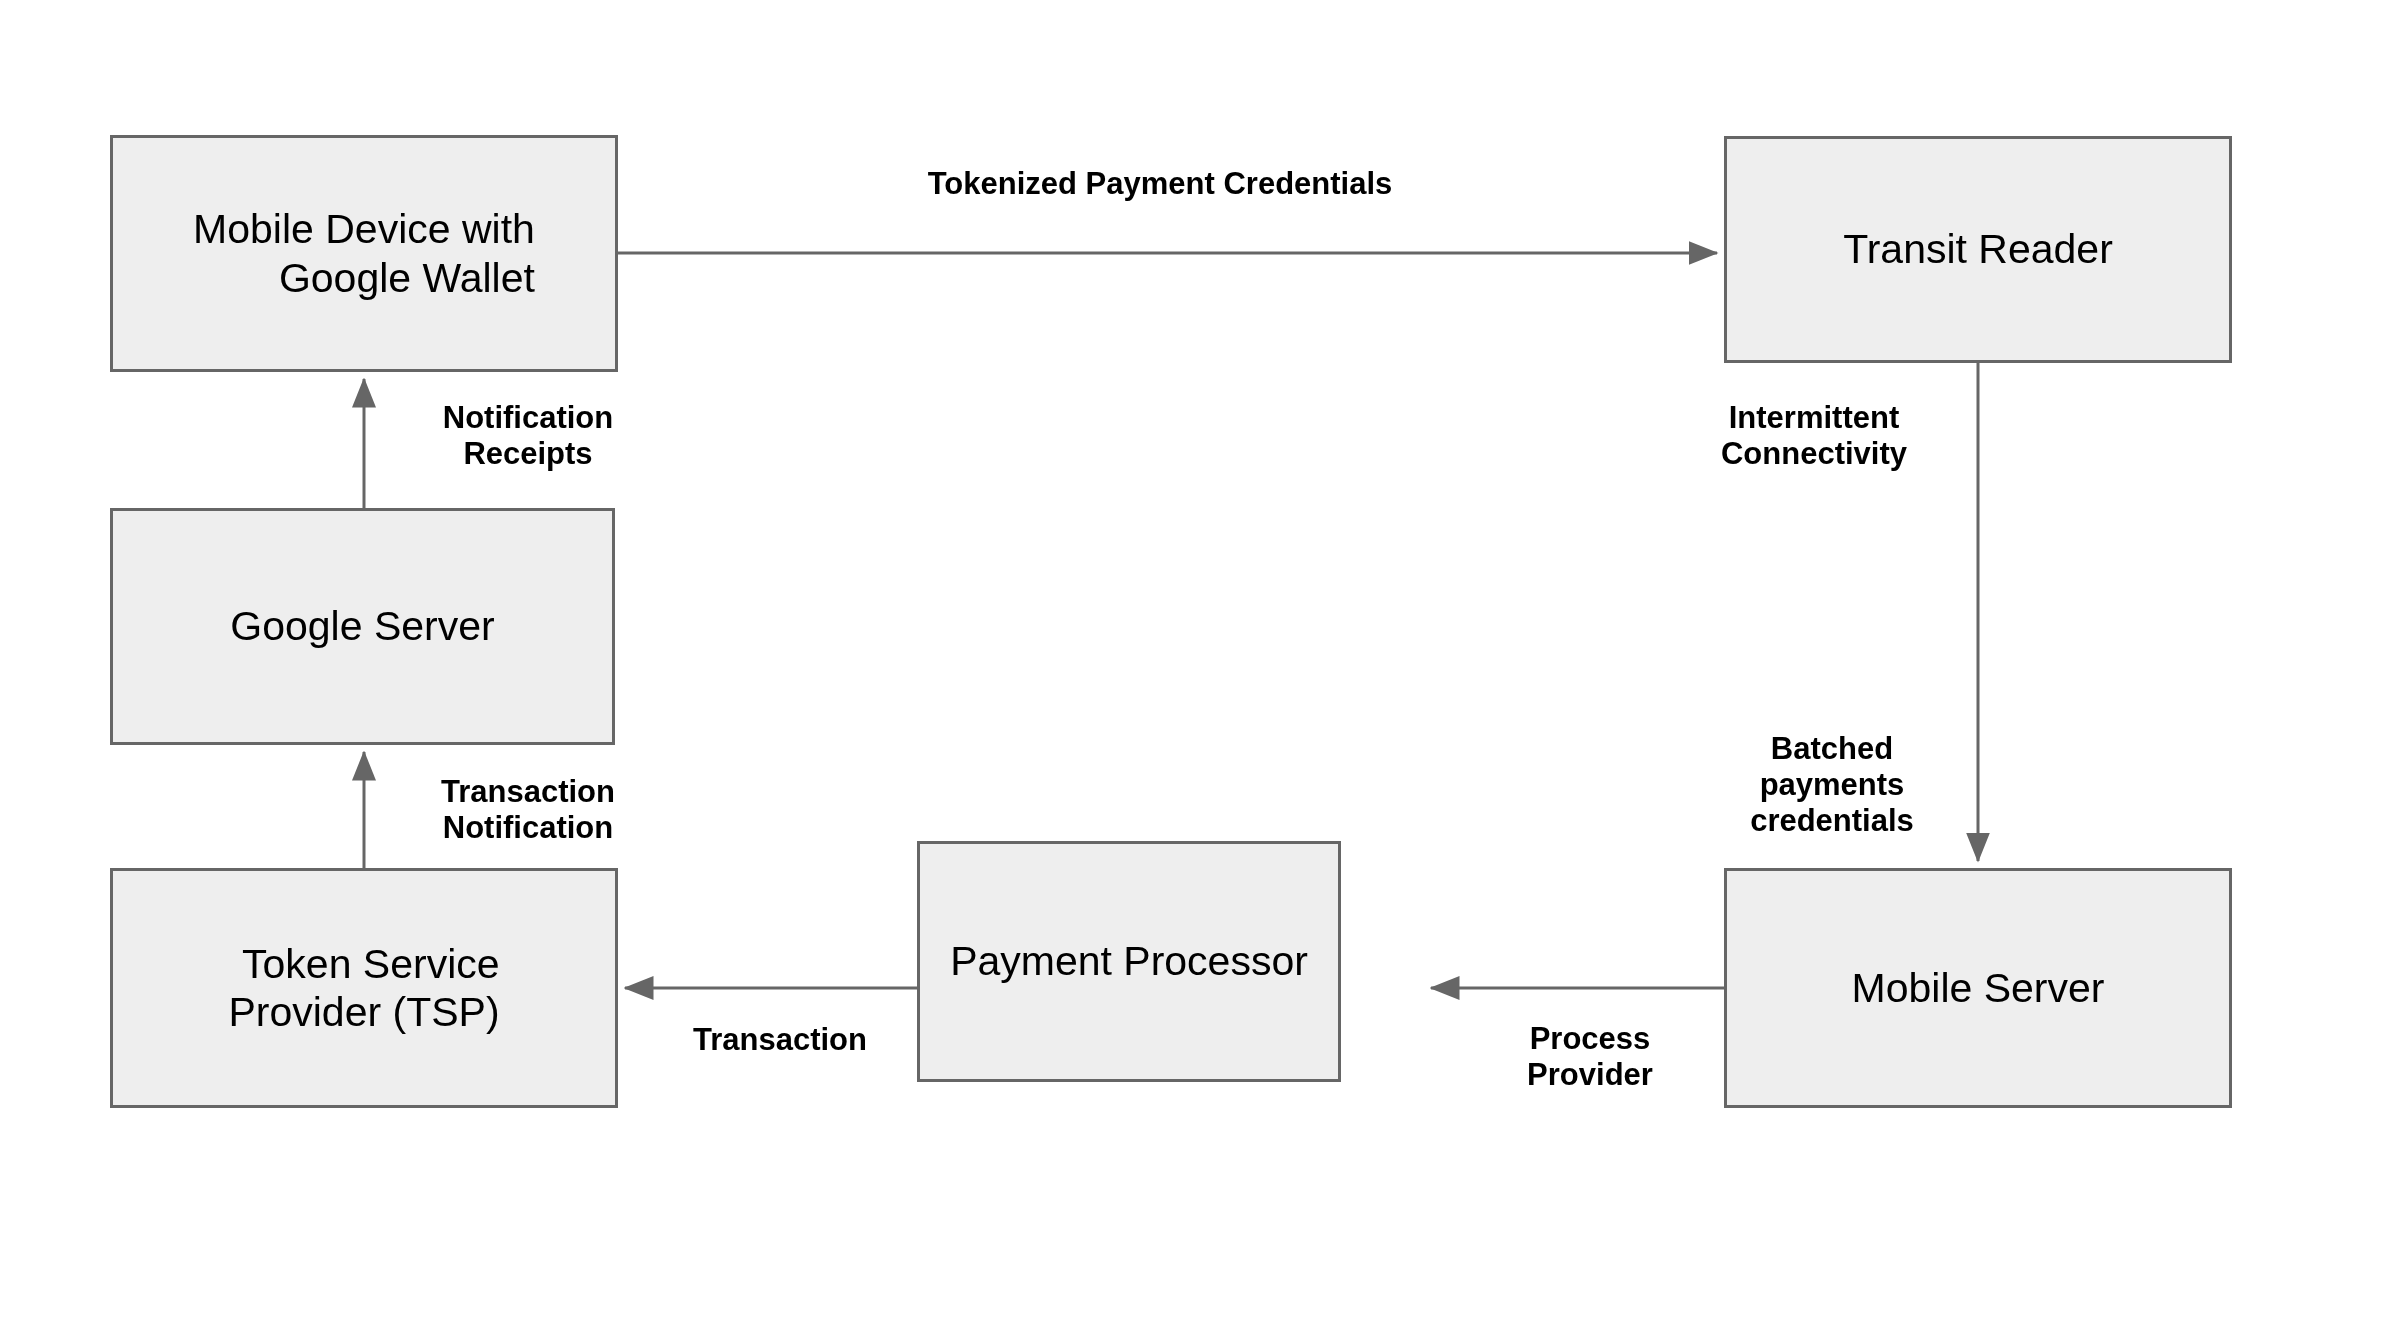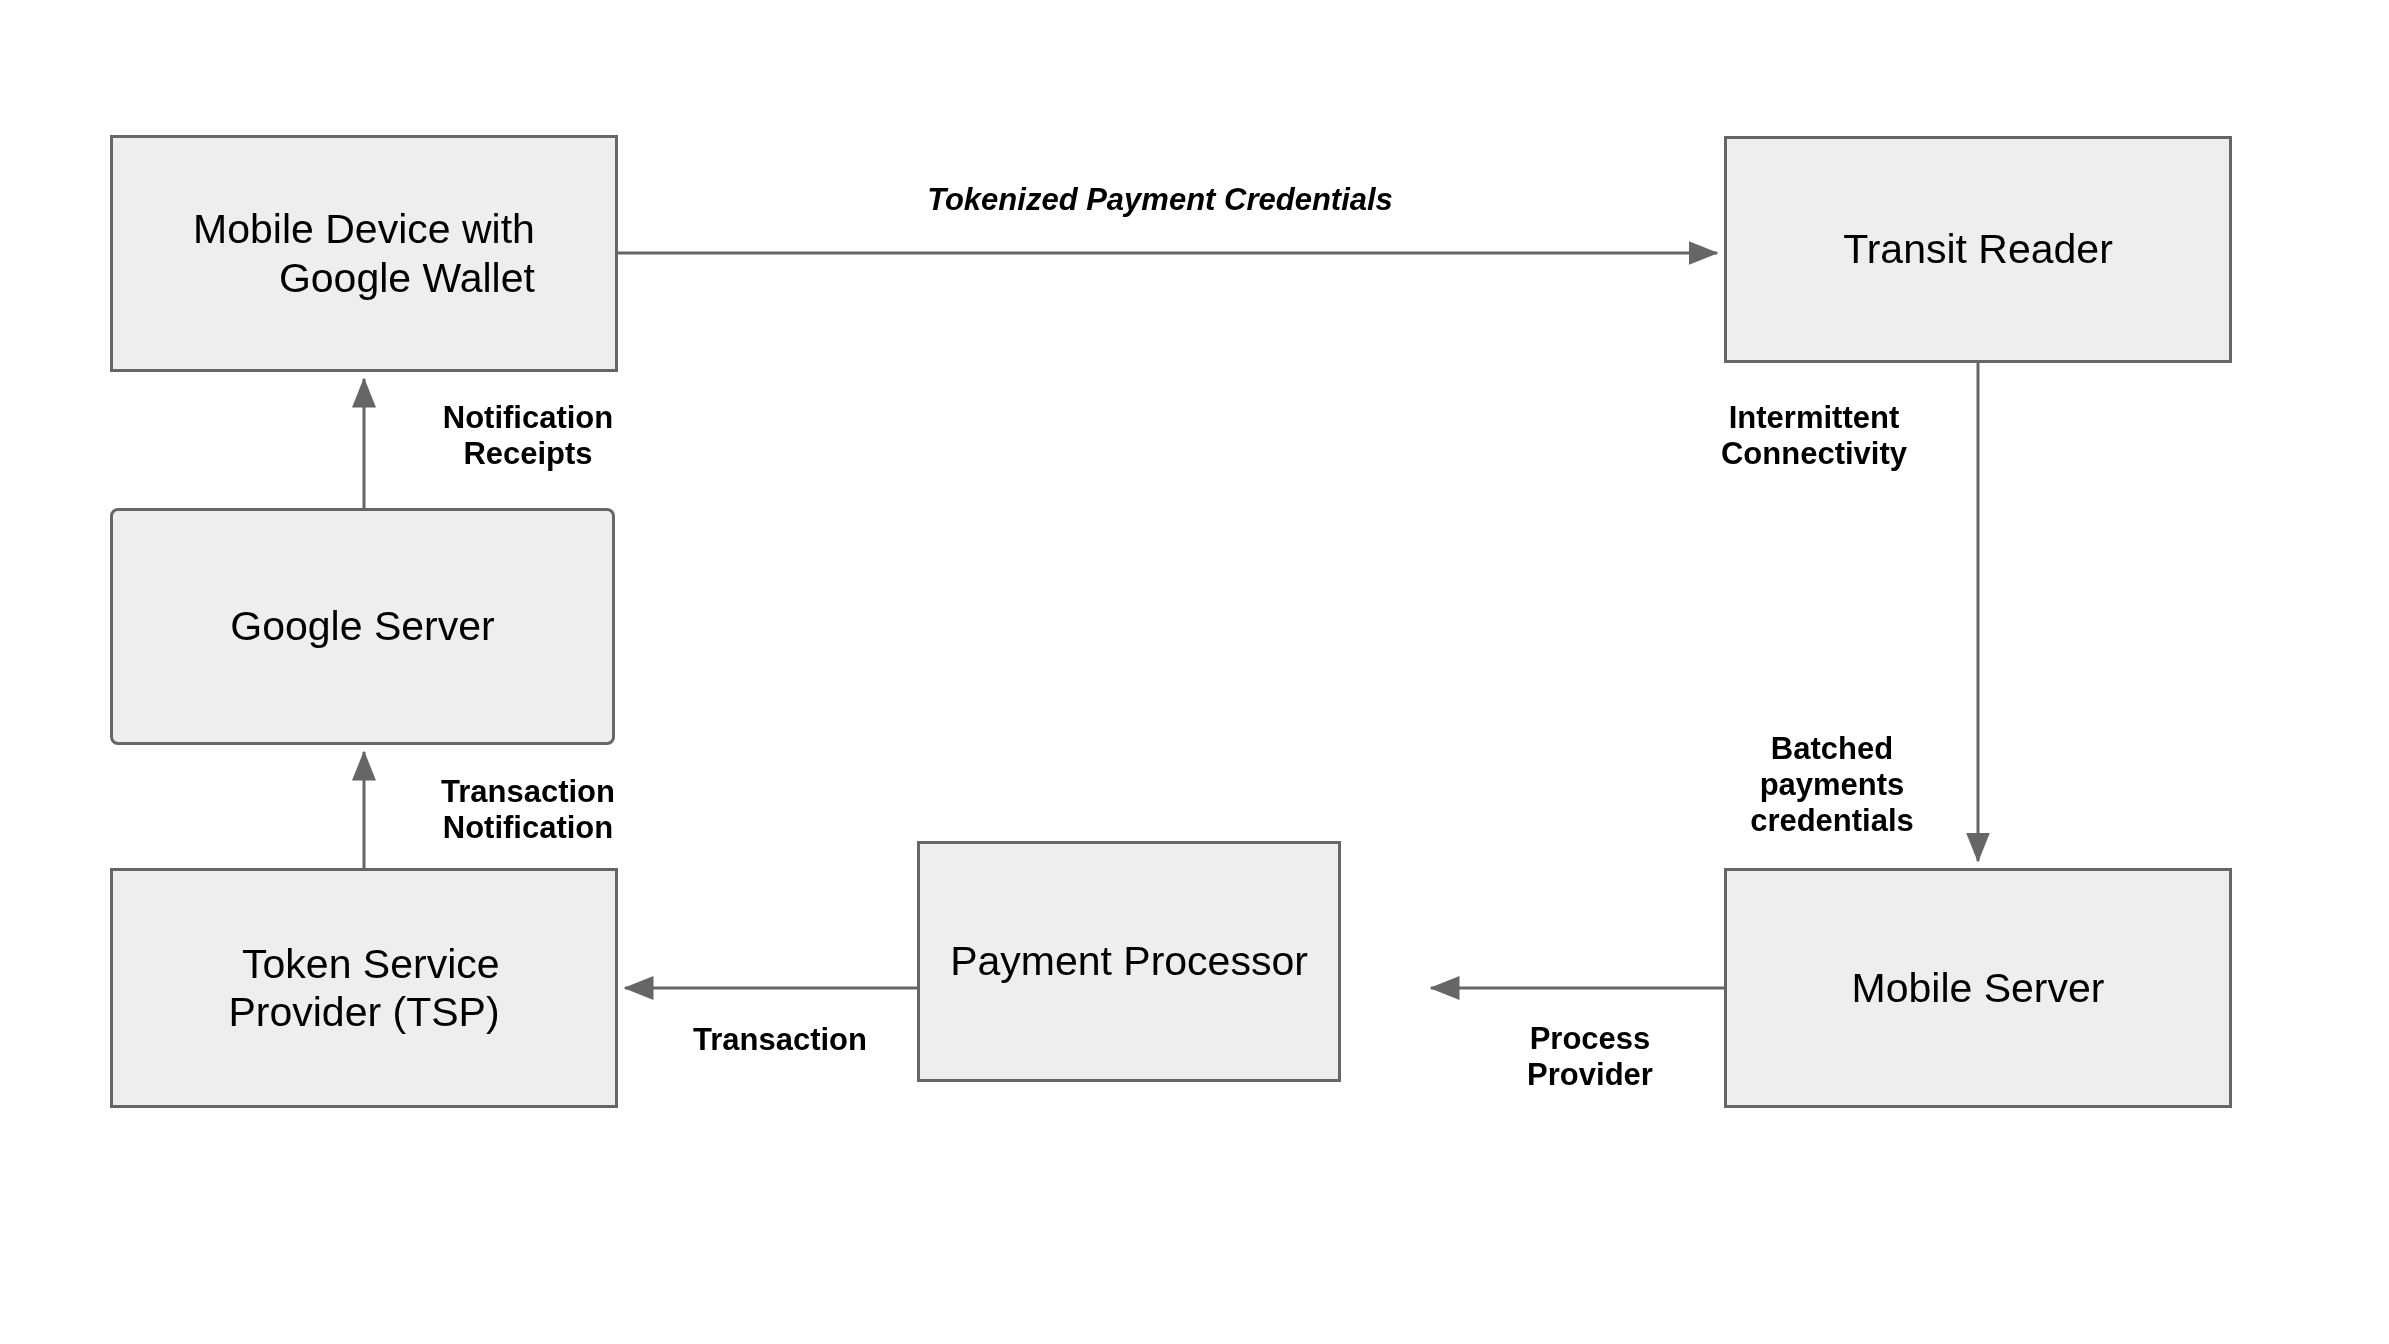--- a/index.html
+++ b/index.html
@@ -76,42 +76,42 @@
     <line x1="364" y1="868" x2="364" y2="752" stroke="#666666" stroke-width="3" marker-end="url(#arrowhead)"></line>
 
     <line x1="364" y1="508" x2="364" y2="379" stroke="#666666" stroke-width="3" marker-end="url(#arrowhead)"></line>
   </svg>
 
   <div class="node" style="left:110px; top:135px; width:508px; height:237px;">
     <span class="node-label">Mobile Device with
 Google Wallet</span>
   </div>
 
-  <div class="node" style="left:110px; top:508px; width:505px; height:237px;border-radius:8px;">
+  <div class="node" style="left:110px; top:508px; width:505px; height:237px;">
     <span class="node-label">Google Server</span>
   </div>
 
   <div class="node" style="left:110px; top:868px; width:508px; height:240px;">
     <span class="node-label">Token Service
 Provider (TSP)</span>
   </div>
 
   <div class="node" style="left:917px; top:841px; width:424px; height:241px;">
     <span class="node-label">Payment Processor</span>
   </div>
 
   <div class="node" style="left:1724px; top:136px; width:508px; height:227px;">
     <span class="node-label">Transit Reader</span>
   </div>
 
   <div class="node" style="left:1724px; top:868px; width:508px; height:240px;">
     <span class="node-label">Mobile Server</span>
   </div>
 
-  <div class="edge-label" style="left:780px; top:182px; width:760px;font-style:italic;">Tokenized Payment Credentials</div>
+  <div class="edge-label" style="left:780px; top:166px; width:760px;">Tokenized Payment Credentials</div>
 
   <div class="edge-label" style="left:1664px; top:400px; width:300px;">Intermittent
 Connectivity</div>
 
   <div class="edge-label" style="left:1700px; top:707px; width:264px;margin-top:24px;">Batched
 payments
 credentials</div>
 
   <div class="edge-label" style="left:1460px; top:1021px; width:260px;">Process
 Provider</div>

